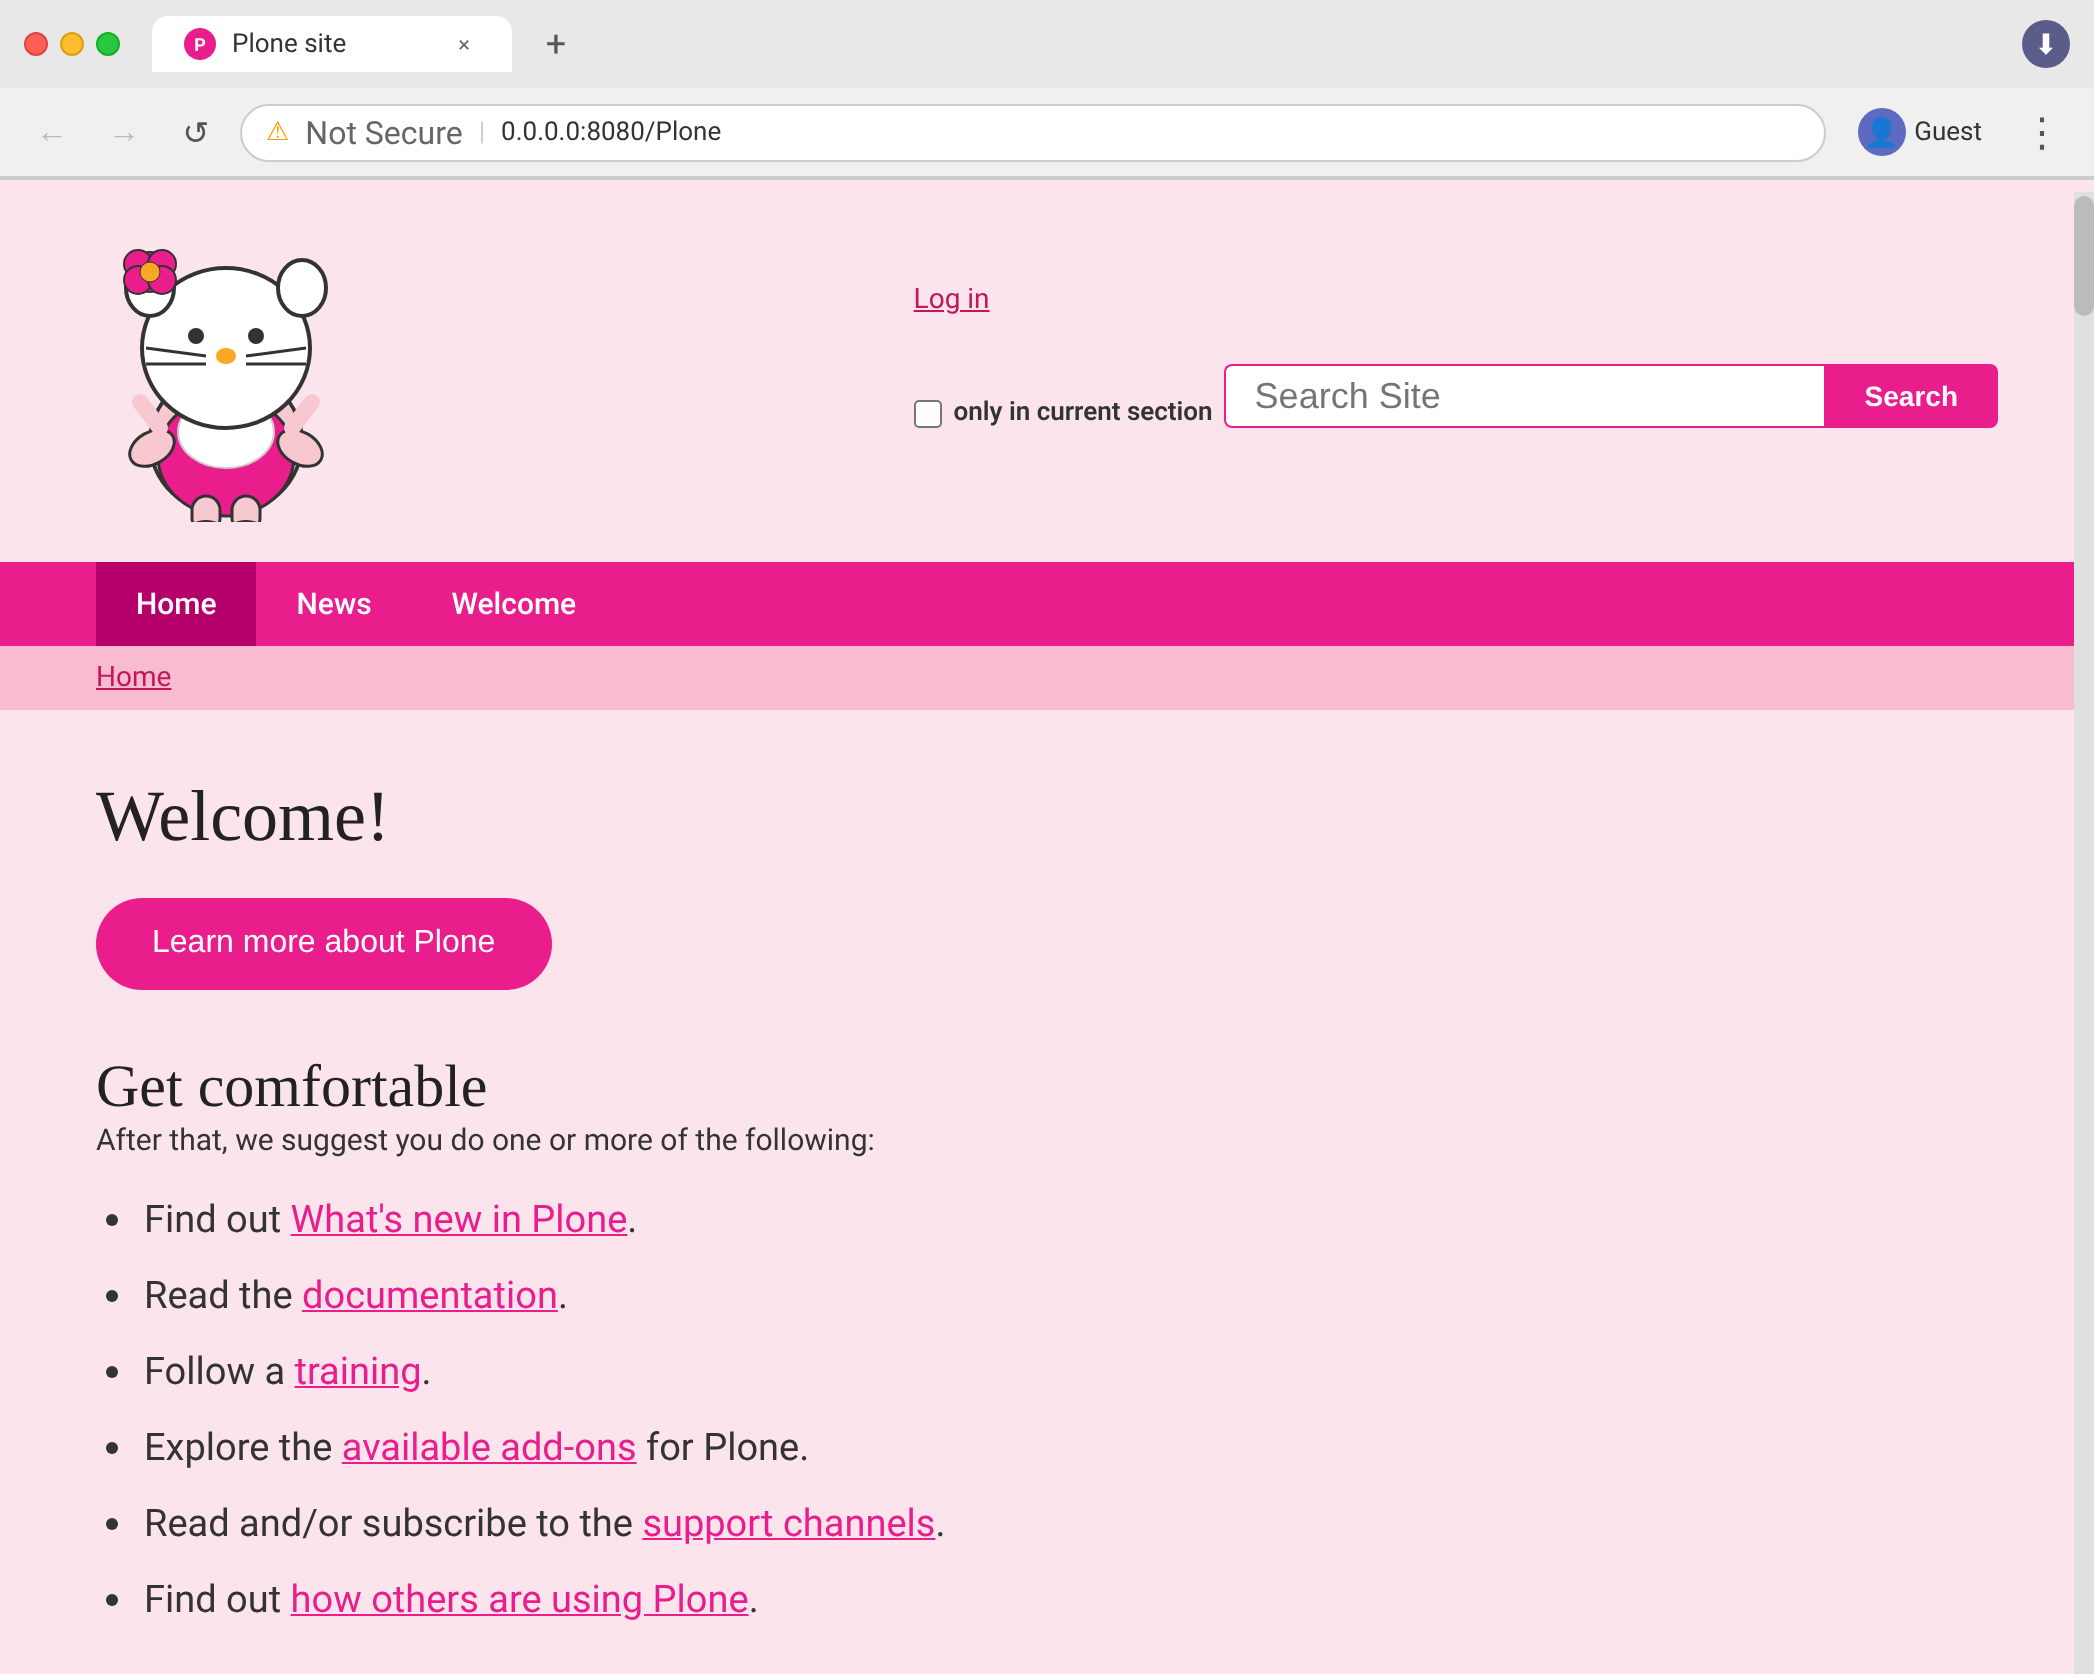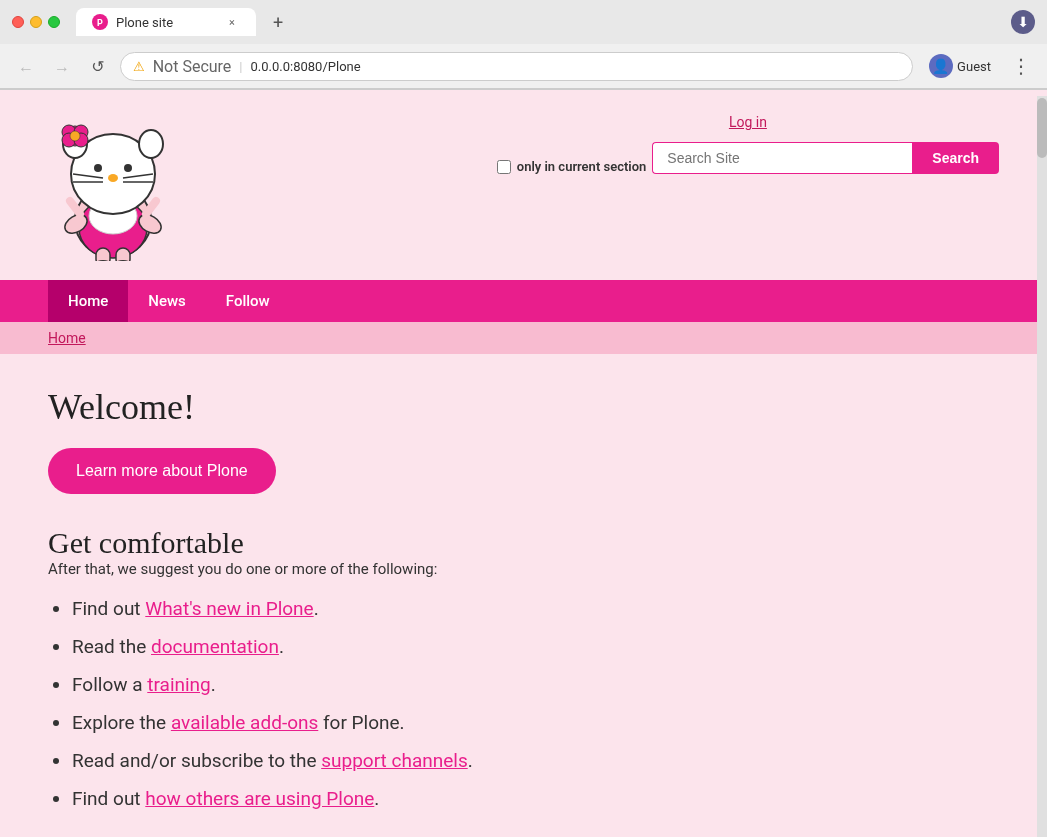--- a/index.html
+++ b/index.html
@@ -199,23 +199,24 @@
       padding: 16px 48px;
       display: flex;
       align-items: flex-start;
       justify-content: space-between;
     }
 
     
     .header-right {
       display: flex;
       flex-direction: column;
-      align-items: center;
-      gap: 12px;
+      align-items: flex-start;
+      gap: 24px;
       padding-top: 8px;
+      margin-top: 28px;
     }
 
     .log-in-link {
       color: #c2185b;
       text-decoration: underline;
       font-size: 14px;
       cursor: pointer;
     }
 
     .search-area {
@@ -242,22 +243,22 @@
     .search-bar {
       display: flex;
       gap: 0;
     }
 
     .search-input {
       padding: 0 14px;
       border: 1px solid #e91e8c;
       border-right: none;
       border-radius: 4px 0 0 4px;
-      font-size: 14px;
-      width: 260px;
+      font-size: 18px;
+      width: 300px;
       outline: none;
       background: #fff;
     }
 
     .search-button {
       background: #e91e8c;
       color: white;
       border: none;
       padding: 8px 20px;
       border-radius: 0 4px 4px 0;
@@ -494,21 +495,21 @@
 
     <nav class="site-nav">
       <ul class="nav-items">
         <li class="nav-item active">
           <a>Home</a>
         </li>
         <li class="nav-item">
           <a>News</a>
         </li>
         <li class="nav-item">
-          <a>Follow</a>
+          <a>Welcome</a>
         </li>
       </ul>
     </nav>
 
     <div class="breadcrumb">
       <a>Home</a>
     </div>
 
     <div class="site-content">
 

